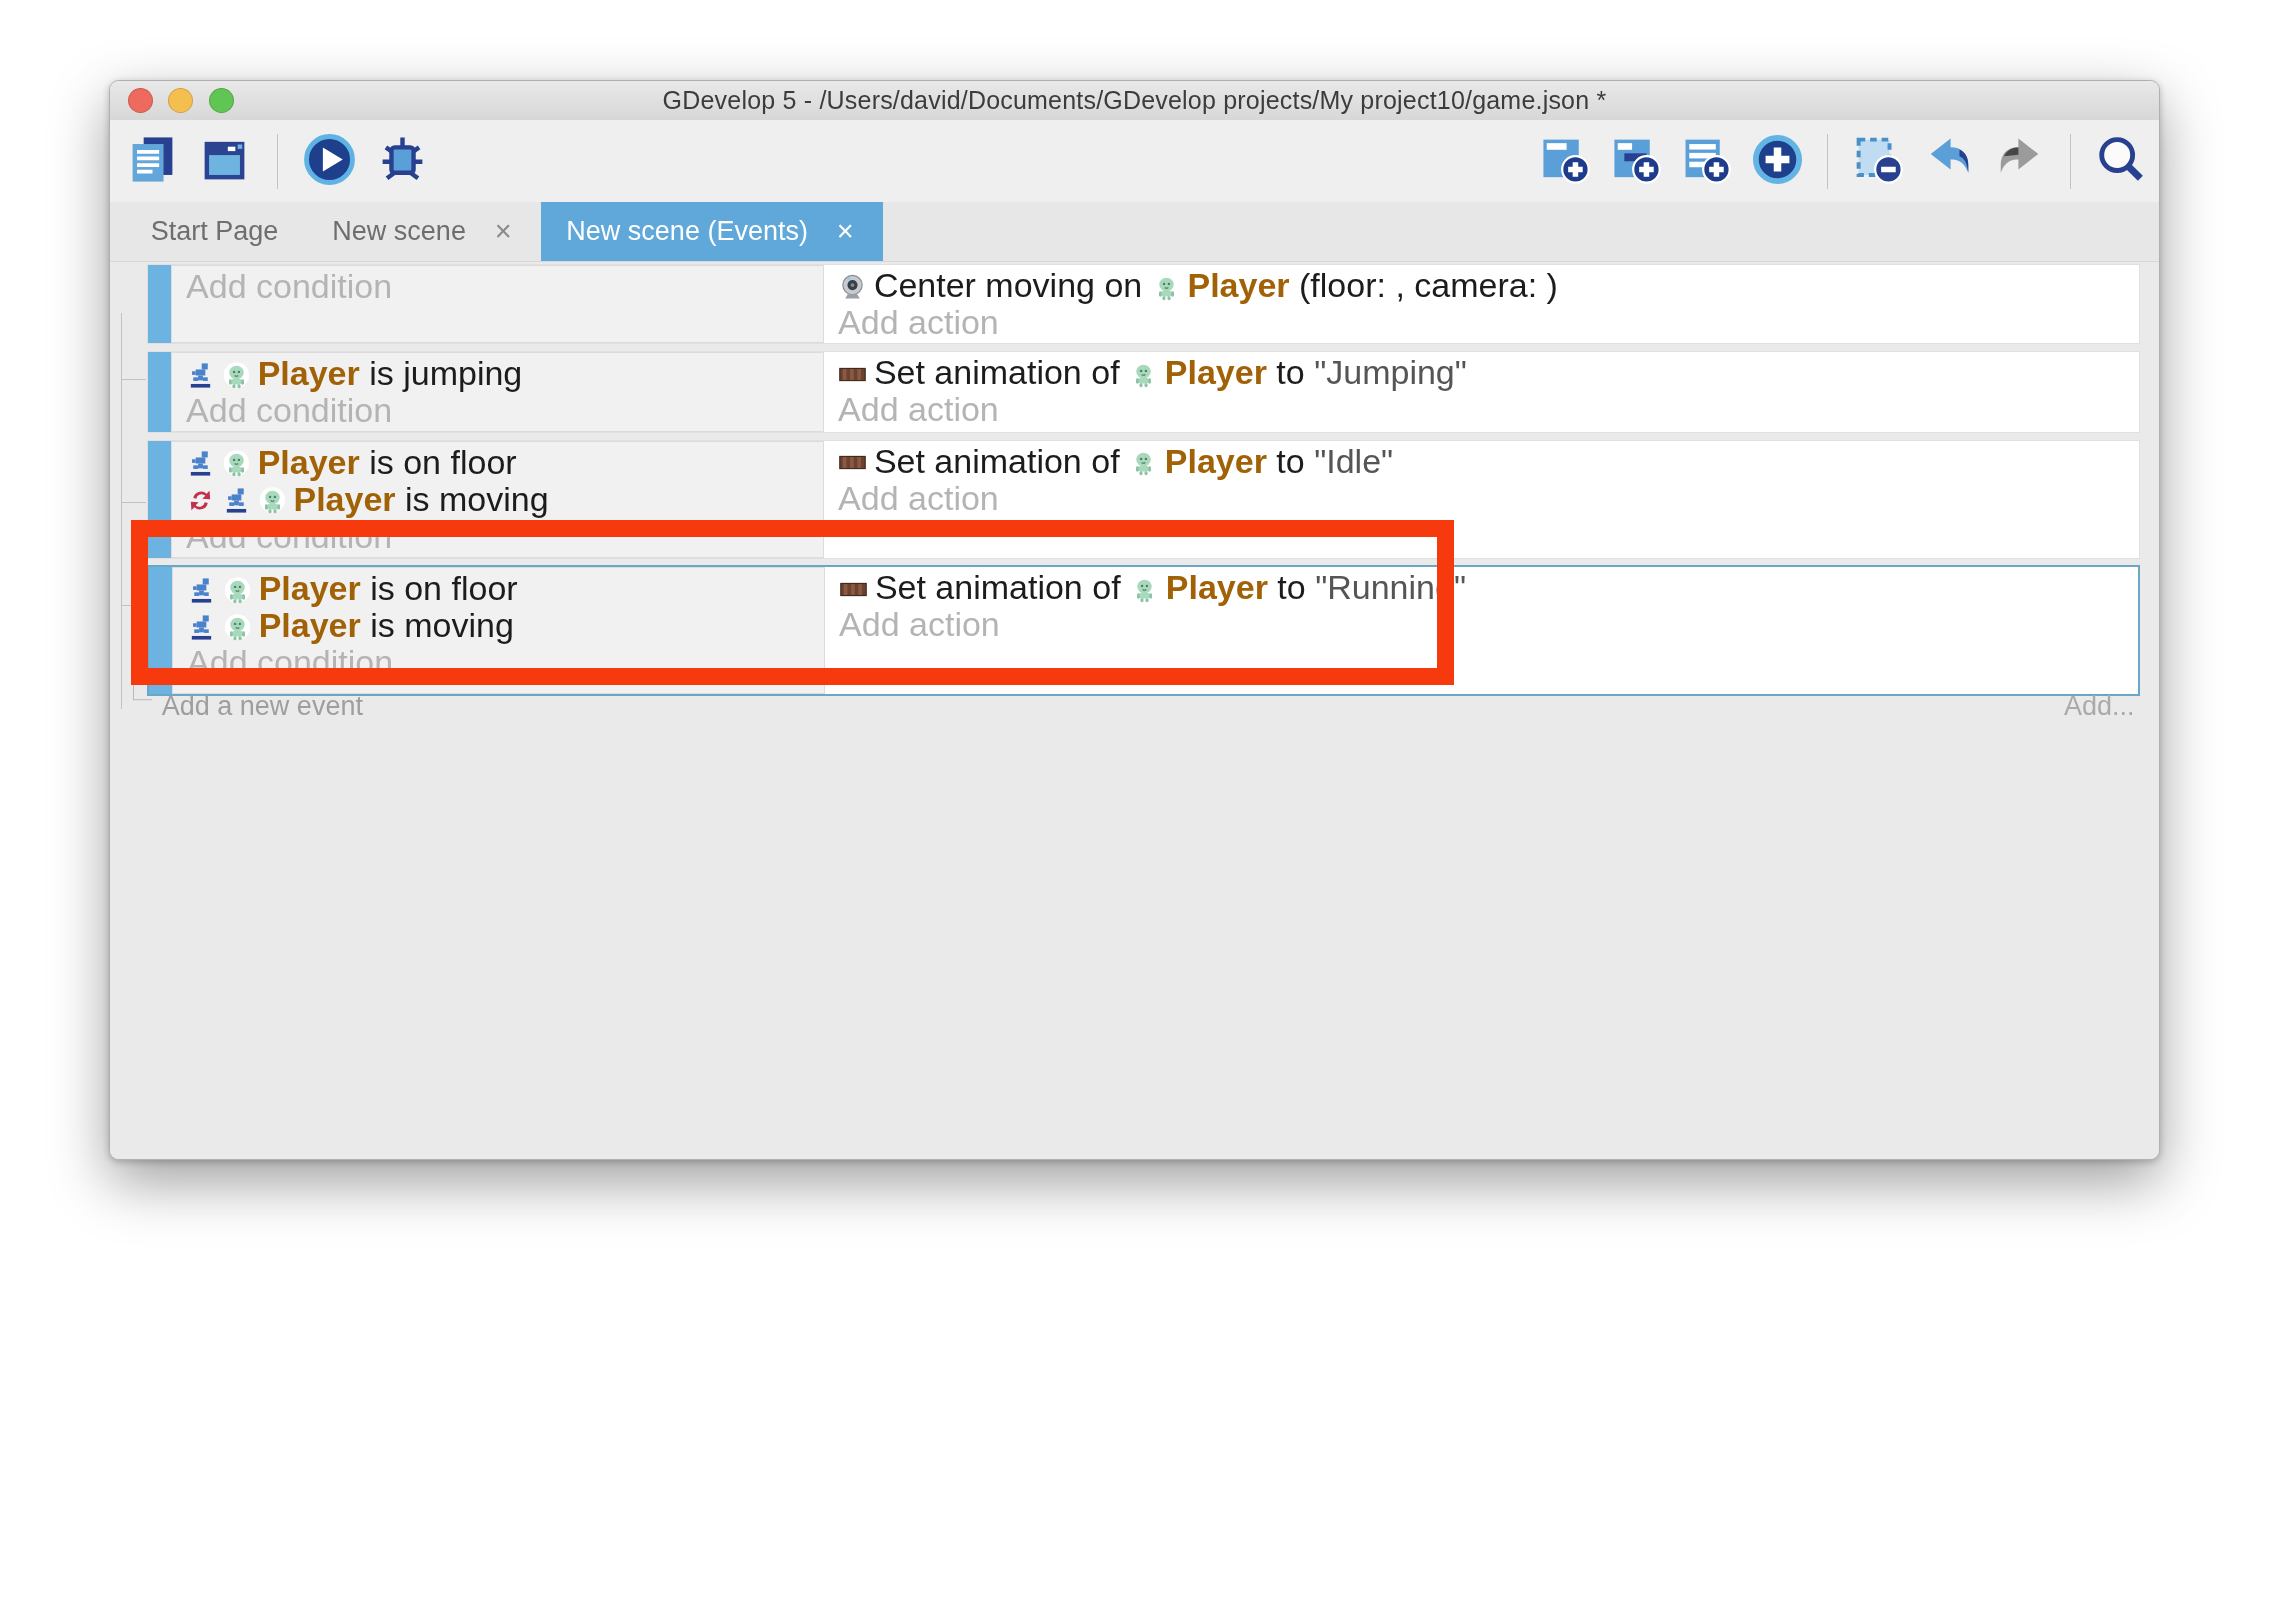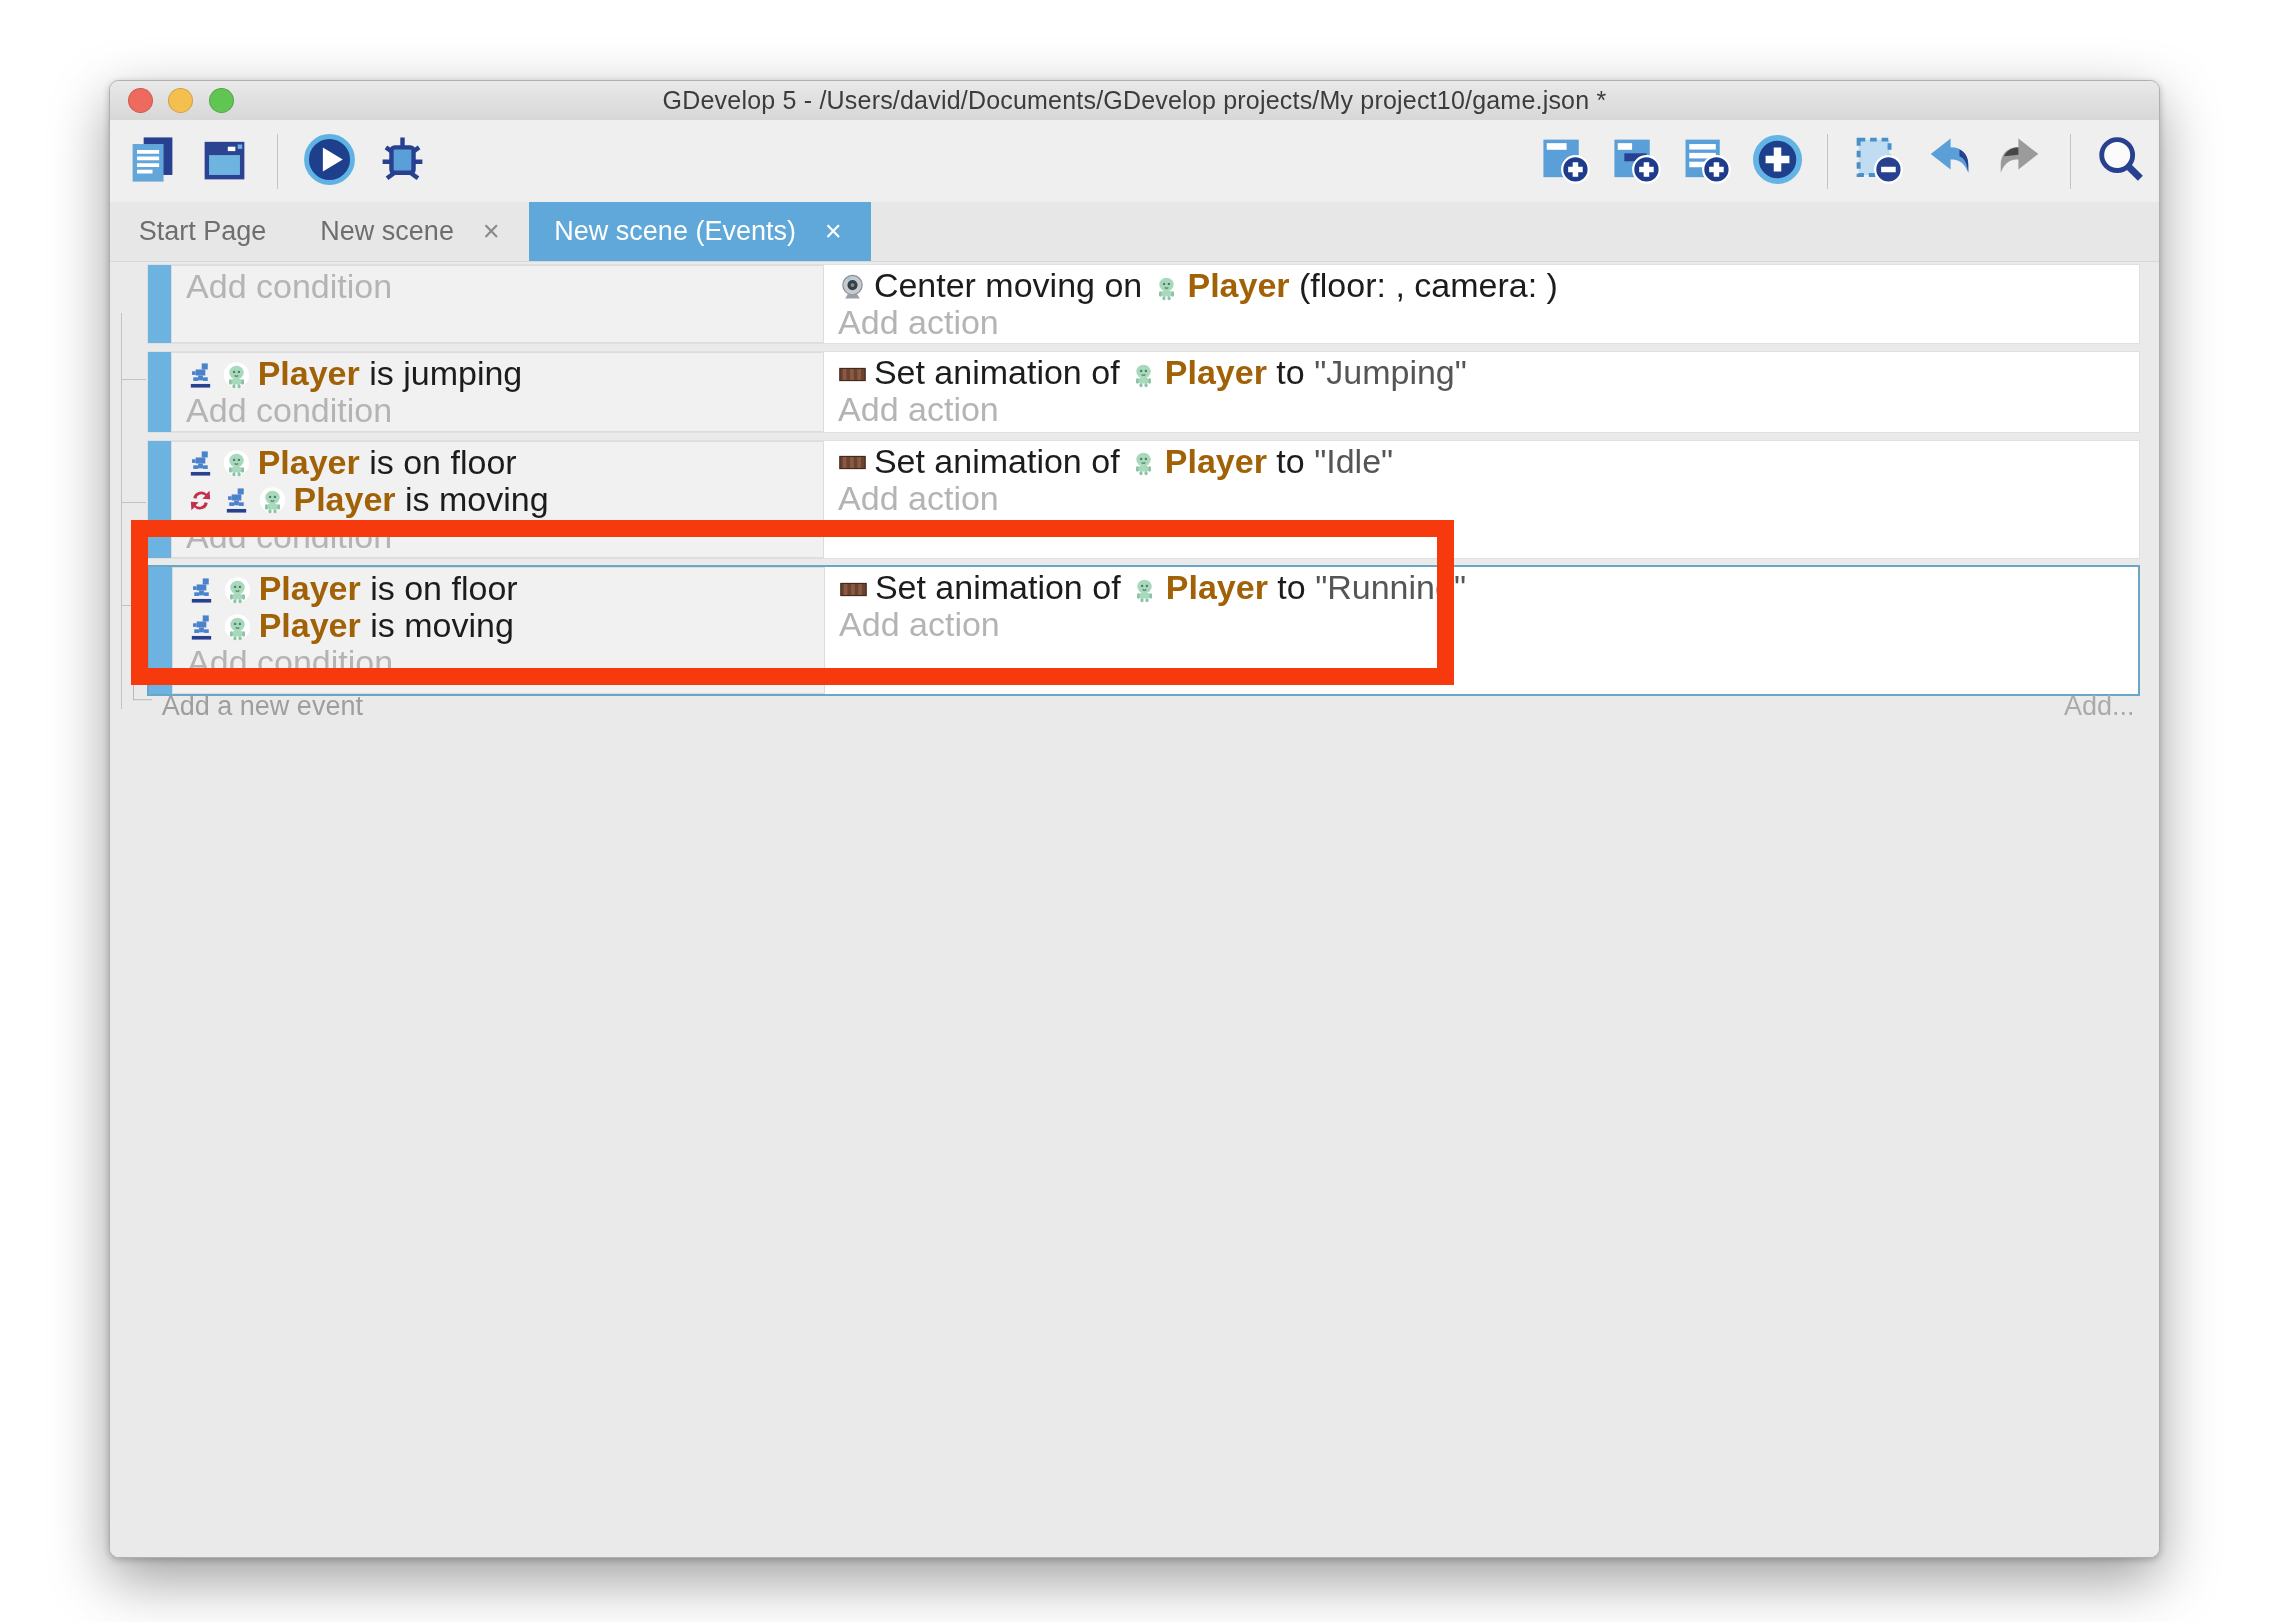--- a/index.html
+++ b/index.html
@@ -1,32 +1,32 @@
 <!DOCTYPE html>
 <html><head>
 <meta charset="utf-8">
 <style>
   html,body{margin:0;padding:0;}
   body{width:2286px;height:1623px;background:#ffffff;font-family:"Liberation Sans",sans-serif;position:relative;overflow:hidden;}
-  .window{position:absolute;left:109px;top:80px;width:2051px;height:1478px;background:#ececec;border:1px solid #b0b0b0;border-radius:9.8px;box-shadow:0 21.5px 59px rgba(0,0,0,.38), 0 2px 7.8px rgba(0,0,0,.22);overflow:hidden;box-sizing:border-box;}
+  .window{position:absolute;left:109px;top:80px;width:2051px;height:1080px;background:#ececec;border:1px solid #b0b0b0;border-radius:9.8px;box-shadow:0 21.5px 59px rgba(0,0,0,.38), 0 2px 7.8px rgba(0,0,0,.22);overflow:hidden;box-sizing:border-box;}
   
   .titlebar{position:absolute;left:0;top:0;right:0;height:39px;background:linear-gradient(#e9e9e9,#d7d7d7);border-bottom:1px solid #bdbdbd;display:flex;align-items:center;justify-content:center;}
   .titlebar .title{font-size:25px;color:#3c3c3c;letter-spacing:0.2px;}
   .lights{position:absolute;left:17.6px;top:6.8px;display:flex;gap:15.6px;}
   .light{width:25px;height:25px;border-radius:50%;border:1px solid rgba(0,0,0,.15);box-sizing:border-box;}
   .light.red{background:#ee6a5f;} .light.yellow{background:#f5bf4f;} .light.green{background:#61c554;}
   
   .toolbar{position:absolute;left:0;top:39px;right:0;height:82px;background:#efefef;display:flex;align-items:center;}
   .tb-left{display:flex;align-items:center;gap:15.6px;padding-left:13.7px;}
   .tb-right{display:flex;align-items:center;gap:13.7px;margin-left:auto;padding-right:9.8px;}
   .tb-btn{width:57px;height:57px;display:flex;align-items:center;justify-content:center;}
   .tb-btn svg{width:53px;height:53px;}
   .tb-sep{width:1px;height:55px;background:#c3c3c3;margin:0 7.8px;}
   
-  .tabbar{position:absolute;left:0;top:121px;right:0;height:60px;background:#e7e7e7;display:flex;align-items:stretch;border-bottom:1px solid #d8d8d8;box-sizing:border-box;}
+  .tabbar{position:absolute;left:0;top:121px;right:0;height:60px;background:#e7e7e7;display:flex;align-items:stretch;border-bottom:1px solid #d8d8d8;box-sizing:border-box;padding-left:12px;}
   .tab{display:flex;align-items:center;justify-content:center;gap:25px;font-size:27px;color:#6e6e6e;box-sizing:border-box;}
   .tab .close{font-size:29px;color:#8a8a8a;line-height:1;padding:0 3.9px;}
   .tab.active{background:#5fa8d9;color:#ffffff;}
   .tab.active .close{color:#ffffff;}
   
   .events{position:absolute;left:0;top:181px;right:0;bottom:0;background:#eaeaea;}
   .rows{position:absolute;left:37px;right:19.5px;top:0;}
   .event-row{display:flex;align-items:stretch;background:#ffffff;border:1px solid #e0e0e0;box-sizing:border-box;margin-bottom:6.8px;}
   .event-row:first-child{margin-top:2px;}
   .event-row.selected{border:2px solid #6aa6c6;}

